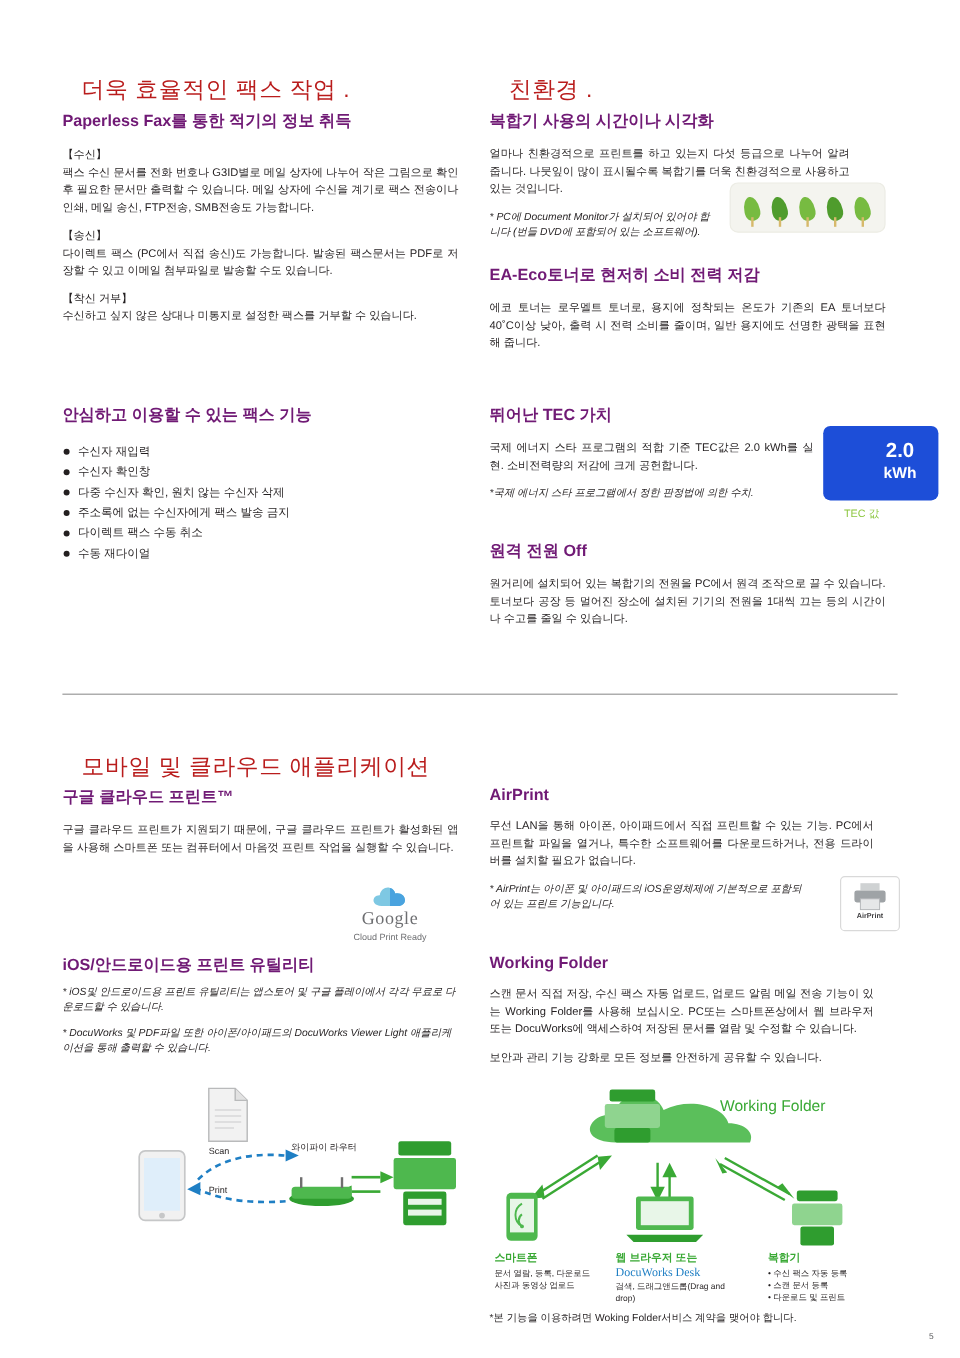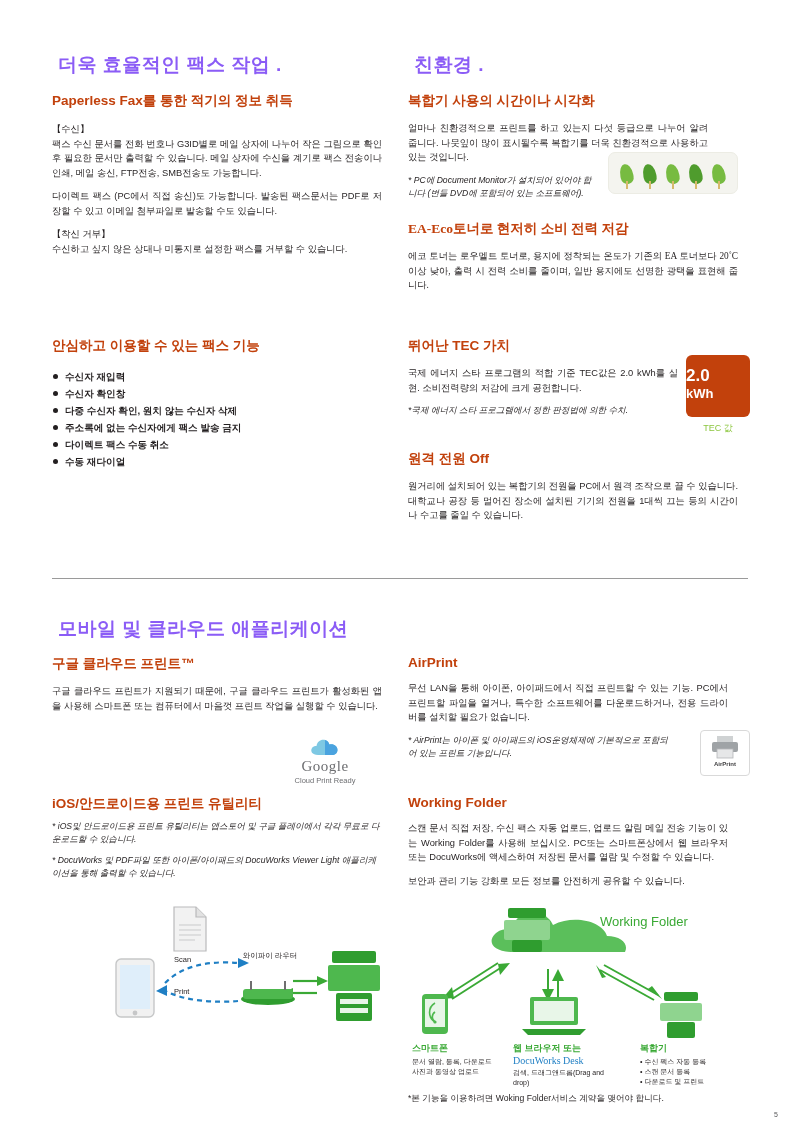--- a/index.html
+++ b/index.html
@@ -13,36 +13,36 @@
   }
   .page{
     position:absolute;inset:0;
     padding:0;
   }
 
   .col-left{position:absolute;left:52px;top:0;width:330px;}
   .col-right{position:absolute;left:408px;top:0;width:340px;}
 
   h1.section-title{
-    font-size:19px;font-weight:700;color:#8b5cf6;
-    margin:6px;letter-spacing:.5px;
+    font-size:19px;font-weight:400;color:#b91c1c;
+    margin:16px;letter-spacing:.5px;
   }
   h2.sub{
-    font-size:13.5px;font-weight:bold;color:#c2410c;
+    font-size:13.5px;font-weight:bold;color:#701a75;
     margin:0 0 7px 0;letter-spacing:0;
   }
   p.body{
     font-size:9.3px;line-height:14.5px;color:#231f20;margin:0 0 9px 0;
     text-align:justify;
   }
   p.note{
     font-size:8.6px;line-height:13px;color:#231f20;margin:0 0 8px 0;font-style:italic;
   }
   .label-blk{font-size:9.3px;line-height:14.5px;margin:0;}
-  ul.bul{margin:0;padding:0;list-style:none;font-weight:bold;}
+  ul.bul{margin:0;padding:0;list-style:none;}
   ul.bul li{
     font-size:9.6px;line-height:17px;color:#231f20;position:relative;padding-left:13px;
   }
   ul.bul li:before{
     content:"";position:absolute;left:1px;top:6px;width:5px;height:5px;border-radius:50%;
     background:#231f20;
   }
   .hr{
     position:absolute;left:52px;width:696px;height:1px;background:#9a9a9a;
   }
@@ -55,22 +55,22 @@
   .leaf{
     position:absolute;width:13px;height:20px;background:#77bb41;
     border-radius:60% 60% 55% 55% / 70% 70% 40% 40%;
     transform:rotate(-12deg);
   }
   .leaf.dark{background:#4f9c2d;}
   .leaf-stem{position:absolute;width:1.5px;height:8px;background:#d6b96b;}
 
   
   .tec-badge{
-    position:absolute;width:64px;height:62px;background:#c2410c;border-radius:6px;
-    color:#fff;
+    position:absolute;width:64px;height:62px;background:#1d4ed8;border-radius:6px;
+    color:#fff;text-align:center;padding-left:32px;
   }
   .tec-badge .n{font-size:17px;font-weight:bold;line-height:20px;margin-top:11px;}
   .tec-badge .u{font-size:13px;font-weight:bold;line-height:15px;}
   .tec-cap{position:absolute;font-size:9px;color:#8cc63f;text-align:center;width:64px;}
 
   
   .gcp{position:absolute;text-align:center;width:90px;}
   .gcp .gword{font-family:"Liberation Serif",serif;font-size:15px;color:#6d6e71;letter-spacing:.5px;}
   .gcp .gsub{font-size:7.5px;color:#6d6e71;margin-top:1px;}
 
@@ -96,20 +96,21 @@
 <div class="page">
 
   <div class="col-left">
 
     <h1 class="section-title" style="position:absolute;top:46px;left:0;">더욱 효율적인 팩스 작업 .</h1>
 
     <div style="position:absolute;top:92px;left:0;width:330px;">
       <h2 class="sub">Paperless Fax를 통한 적기의 정보 취득</h2>
       <p class="label-blk" style="margin-top:12px">【수신】</p>
       <p class="body">팩스 수신 문서를 전화 번호나 G3ID별로 메일 상자에 나누어 작은 그림으로 확인 후 필요한 문서만 출력할 수 있습니다. 메일 상자에 수신을 계기로 팩스 전송이나 인쇄, 메일 송신, FTP전송, SMB전송도 가능합니다.</p>
+      <p class="label-blk">【송신】</p>
       <p class="body">다이렉트 팩스 (PC에서 직접 송신)도 가능합니다. 발송된 팩스문서는 PDF로 저장할 수 있고 이메일 첨부파일로 발송할 수도 있습니다.</p>
       <p class="label-blk">【착신 거부】</p>
       <p class="body">수신하고 싶지 않은 상대나 미통지로 설정한 팩스를 거부할 수 있습니다.</p>
     </div>
 
     <div style="position:absolute;top:337px;left:0;width:330px;">
       <h2 class="sub">안심하고 이용할 수 있는 팩스 기능</h2>
       <ul class="bul" style="margin-top:13px">
         <li>수신자 재입력</li>
         <li>수신자 확인창</li>
@@ -137,40 +138,40 @@
       <div class="leaf" style="left:57px;top:11px;"></div>
       <div class="leaf dark" style="left:80px;top:11px;"></div>
       <div class="leaf" style="left:103px;top:11px;"></div>
       <div class="leaf-stem" style="left:17px;top:28px;"></div>
       <div class="leaf-stem" style="left:40px;top:28px;"></div>
       <div class="leaf-stem" style="left:63px;top:28px;"></div>
       <div class="leaf-stem" style="left:86px;top:28px;"></div>
       <div class="leaf-stem" style="left:109px;top:28px;"></div>
     </div>
 
-    <div style="position:absolute;top:220px;left:0;width:330px;font-family:Liberation Serif, serif;">
+    <div style="position:absolute;top:220px;left:0;width:330px;">
       <h2 class="sub">EA-Eco토너로 현저히 소비 전력 저감</h2>
-      <p class="body" style="margin-top:11px">에코 토너는 로우멜트 토너로, 용지에 정착되는 온도가 기존의 EA 토너보다 20˚C이상 낮아, 출력 시 전력 소비를 줄이며, 일반 용지에도 선명한 광택을 표현해 줍니다.</p>
+      <p class="body" style="margin-top:11px">에코 토너는 로우멜트 토너로, 용지에 정착되는 온도가 기존의 EA 토너보다 40˚C이상 낮아, 출력 시 전력 소비를 줄이며, 일반 용지에도 선명한 광택을 표현해 줍니다.</p>
     </div>
 
     <div style="position:absolute;top:337px;left:0;width:270px;">
       <h2 class="sub">뛰어난 TEC 가치</h2>
       <p class="body" style="margin-top:11px">국제 에너지 스타 프로그램의 적합 기준 TEC값은 2.0 kWh를 실현. 소비전력량의 저감에 크게 공헌합니다.</p>
       <p class="note">*국제 에너지 스타 프로그램에서 정한 판정법에 의한 수치.</p>
     </div>
 
     <div class="tec-badge" style="left:278px;top:355px;">
       <div class="n">2.0</div>
       <div class="u">kWh</div>
     </div>
     <div class="tec-cap" style="left:278px;top:422px;">TEC 값</div>
 
     <div style="position:absolute;top:450px;left:0;width:330px;">
       <h2 class="sub">원격 전원 Off</h2>
-      <p class="body" style="margin-top:11px">원거리에 설치되어 있는 복합기의 전원을 PC에서 원격 조작으로 끌 수 있습니다. 대학교나 공장 등 멀어진 장소에 설치된 기기의 전원을 1대씩 끄는 등의 시간이나 수고를 줄일 수 있습니다.</p>
+      <p class="body" style="margin-top:11px">원거리에 설치되어 있는 복합기의 전원을 PC에서 원격 조작으로 끌 수 있습니다. 토너보다 공장 등 멀어진 장소에 설치된 기기의 전원을 1대씩 끄는 등의 시간이나 수고를 줄일 수 있습니다.</p>
     </div>
   </div>
 
   <div class="hr" style="top:578px;"></div>
 
   <h1 class="section-title" style="position:absolute;left:52px;top:610px;">모바일 및 클라우드 애플리케이션</h1>
 
   <div style="position:absolute;left:52px;top:655px;width:330px;">
     <h2 class="sub">구글 클라우드 프린트™</h2>
     <p class="body" style="margin-top:11px">구글 클라우드 프린트가 지원되기 때문에, 구글 클라우드 프린트가 활성화된 앱을 사용해 스마트폰 또는 컴퓨터에서 마음껏 프린트 작업을 실행할 수 있습니다.</p>

